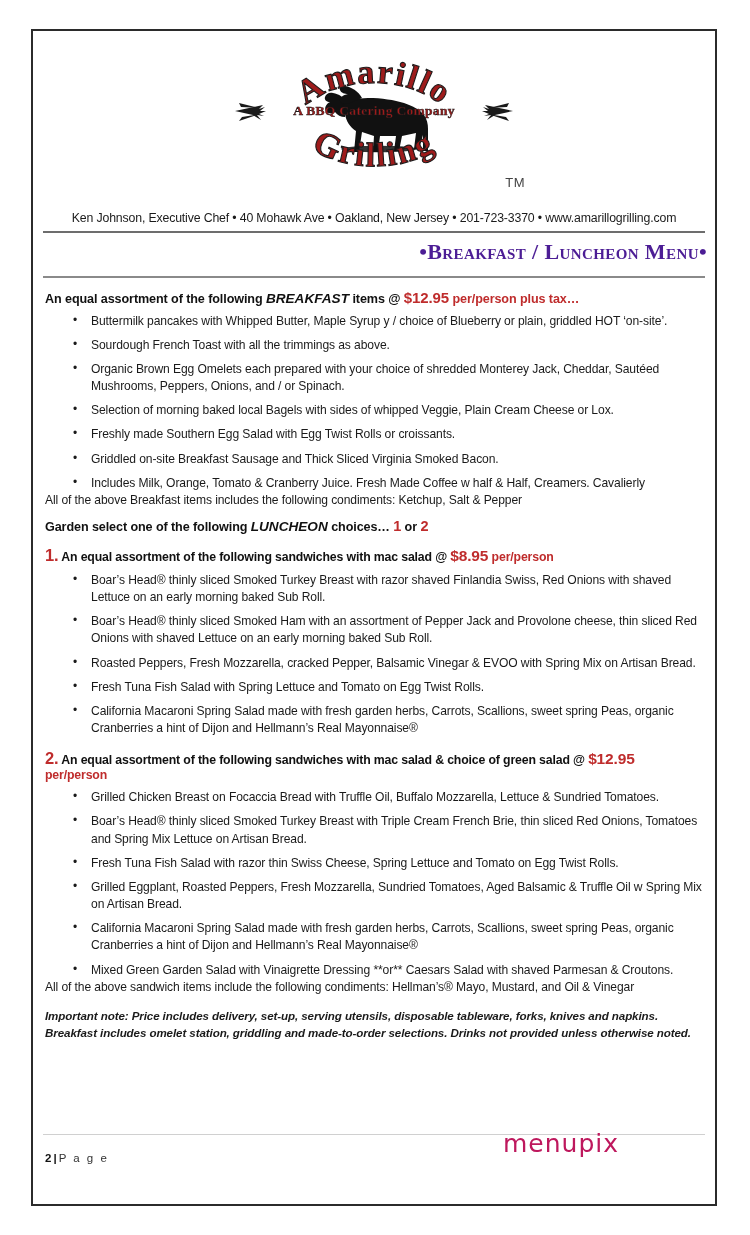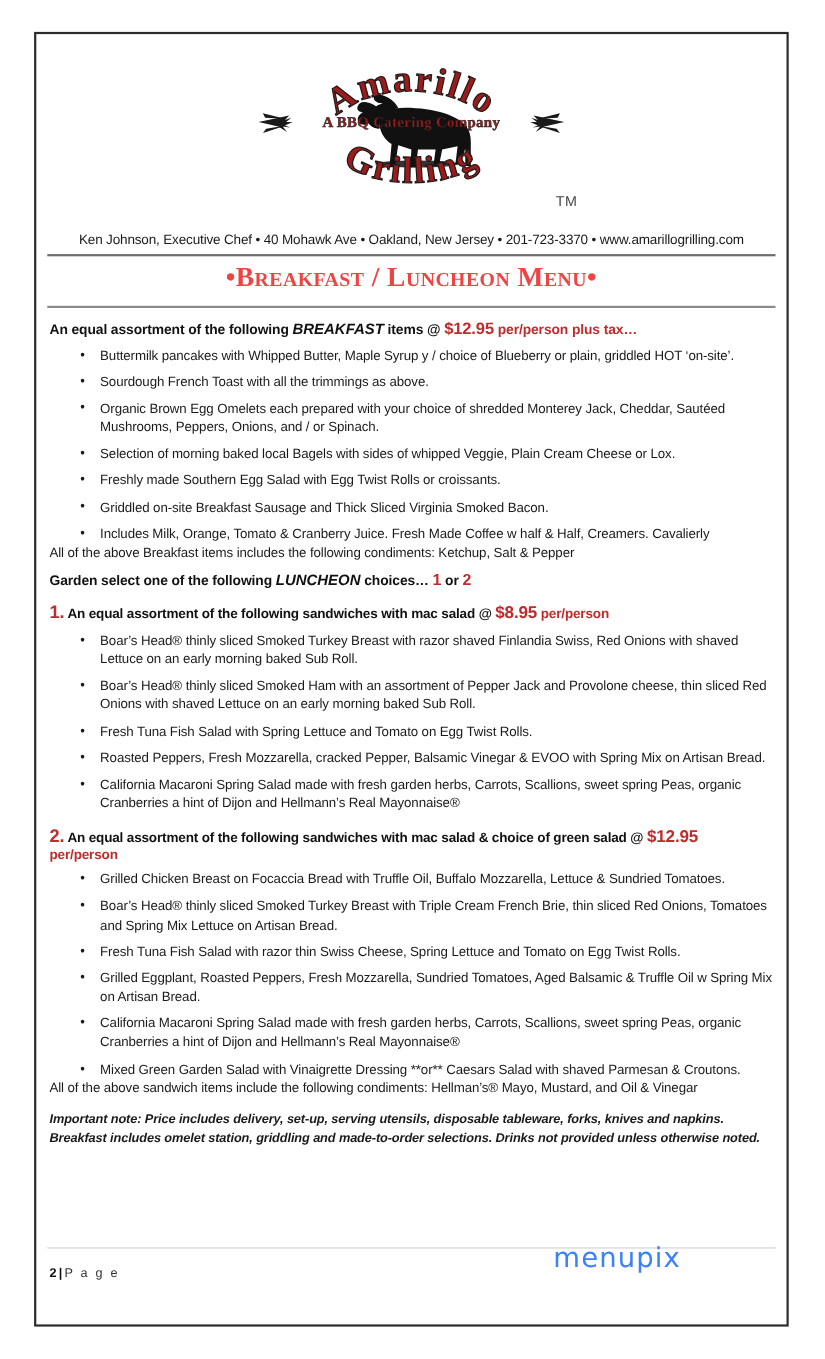--- a/index.html
+++ b/index.html
@@ -73,27 +73,27 @@
 
   .rule {
     height: 2px;
     background: #6d6d6d;
     margin: 6px 2px 0 2px;
   }
   .rule.thin { height: 1.5px; background: #8a8a8a; }
 
   
   .menu-title {
-    text-align: center;
+    text-align: right;
     font-family: "Liberation Serif", serif;
     font-weight: bold;
-    font-size: 25px;
+    font-size: 22px;
     letter-spacing: 0.4px;
     padding: 6px 0 5px 0;
-    color: #ef4444;
+    color: #4c1d95;
     font-variant: small-caps;
   }
 
   
   .content {
     padding: 0 4px;
     margin-top: 4px;
   }
 
   .lead {
@@ -208,21 +208,21 @@
   }
   .page-num .n { font-weight: bold; }
   .page-num .bar { font-weight: bold; padding: 0 2px; }
   .page-num .word { letter-spacing: 2px; color: #333; }
 
   .watermark {
     position: absolute;
     right: 88px;
     bottom: 6px;
     font-size: 25px;
-    color: #3b82f6;
+    color: #be185d;
     letter-spacing: 1px;
     font-family: "DejaVu Sans", sans-serif;
     user-select: none;
   }
 </style>
 </head>
 <body>
 
 <div class="page-sheet">
   <div class="page-inner">
@@ -314,22 +314,22 @@
         <span>Garden select one of the following </span><span class="ital">LUNCHEON</span><span> choices… </span><span class="num">1</span><span> or </span><span class="num">2</span>
       </p>
 
       <p class="sect-head">
         <span class="bignum">1.</span><span> An equal assortment of the following sandwiches with mac salad @ </span><span class="price">$8.95</span><span class="price-suffix"> per/person</span>
       </p>
 
       <ul class="items">
         <li>Boar’s Head® thinly sliced Smoked Turkey Breast with razor shaved Finlandia Swiss, Red Onions with shaved Lettuce on an early morning baked Sub Roll.</li>
         <li>Boar’s Head® thinly sliced Smoked Ham with an assortment of Pepper Jack and Provolone cheese, thin sliced Red Onions with shaved Lettuce on an early morning baked Sub Roll.</li>
+        <li>Roasted Peppers, Fresh Mozzarella, cracked Pepper, Balsamic Vinegar &amp; EVOO with Spring Mix on Artisan Bread.</li>
         <li>Fresh Tuna Fish Salad with Spring Lettuce and Tomato on Egg Twist Rolls.</li>
-        <li>Roasted Peppers, Fresh Mozzarella, cracked Pepper, Balsamic Vinegar &amp; EVOO with Spring Mix on Artisan Bread.</li>
         <li>California Macaroni Spring Salad made with fresh garden herbs, Carrots, Scallions, sweet spring Peas, organic Cranberries a hint of Dijon and Hellmann’s Real Mayonnaise®</li>
       </ul>
 
       <p class="sect-head">
         <span class="bignum">2.</span><span> An equal assortment of the following sandwiches with mac salad &amp; choice of green salad @ </span><span class="price">$12.95</span><span class="price-suffix"> per/person</span>
       </p>
 
       <ul class="items">
         <li>Grilled Chicken Breast on Focaccia Bread with Truffle Oil, Buffalo Mozzarella, Lettuce &amp; Sundried Tomatoes.</li>
         <li>Boar’s Head® thinly sliced Smoked Turkey Breast with Triple Cream French Brie, thin sliced Red Onions, Tomatoes and Spring Mix Lettuce on Artisan Bread.</li>

